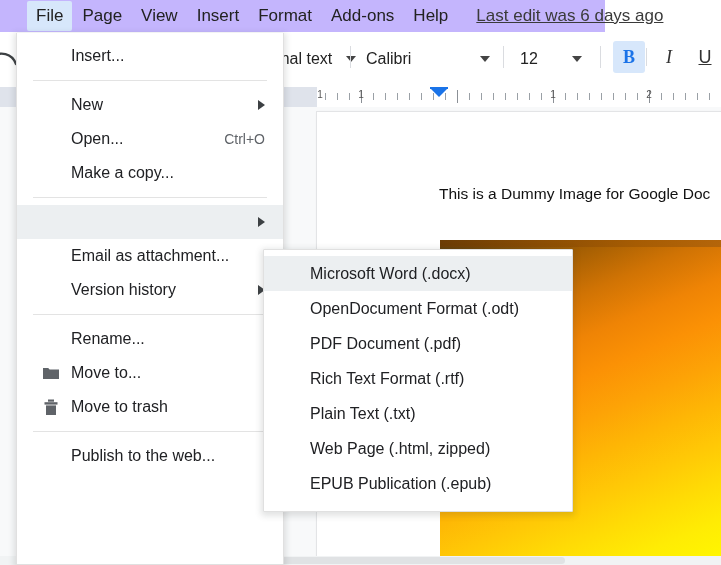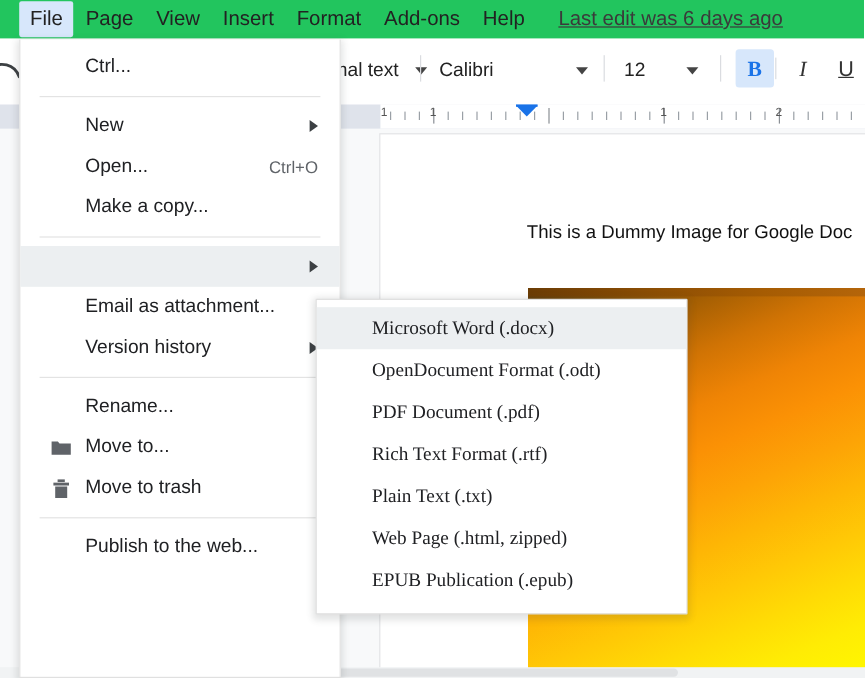--- a/index.html
+++ b/index.html
@@ -18,27 +18,27 @@
     width: 721px;
     height: 565px;
     overflow: hidden;
     background: #ffffff;
   }
 
   
   .menubar {
     position: absolute;
     left: 0; top: 0;
-    width: 720px;
+    width: 605px;
     height: 32px;
-    background: #22c55e;
+    background: #c4b5fd;
     display: flex;
     align-items: center;
     box-sizing: border-box;
-    padding-left: 16px;
+    padding-left: 27px;
     z-index: 30;
   }
   .menubar-item {
     font-size: 17px;
     color: #222222;
     padding: 4px 9px;
     margin-right: 1px;
     border-radius: 2px;
     line-height: 22px;
     white-space: nowrap;
@@ -283,21 +283,20 @@
     position: absolute;
     left: 263px; top: 249px;
     width: 310px;
     background: #ffffff;
     border: 1px solid #e0e0e0;
     box-shadow: 0 2px 6px 2px rgba(60,64,67,0.15);
     border-radius: 1px;
     z-index: 50;
     padding: 6px 0 10px 0;
     box-sizing: border-box;
-    font-family: Liberation Serif, serif;
   }
   .smi {
     height: 35px;
     display: flex;
     align-items: center;
     padding-left: 46px;
     font-size: 16px;
     color: #202124;
     white-space: nowrap;
     cursor: default;
@@ -412,21 +411,21 @@
       <div class="doc-image-strip"></div>
     </div>
     <div class="hscroll">
       <div class="hscroll-thumb"></div>
     </div>
   </div>
 
   <div class="menu-panel">
     <div id="file-menu-items">
         <div class="mi">
-          <span class="mi-label">Ctrl...</span>
+          <span class="mi-label">Insert...</span>
         </div>
         <div class="mi-sep"></div>
         <div class="mi">
           <span class="mi-label">New</span>
           <span class="mi-arrow"></span>
         </div>
         <div class="mi">
           <span class="mi-label">Open...</span>
           <span class="mi-accel">Ctrl+O</span>
         </div>

